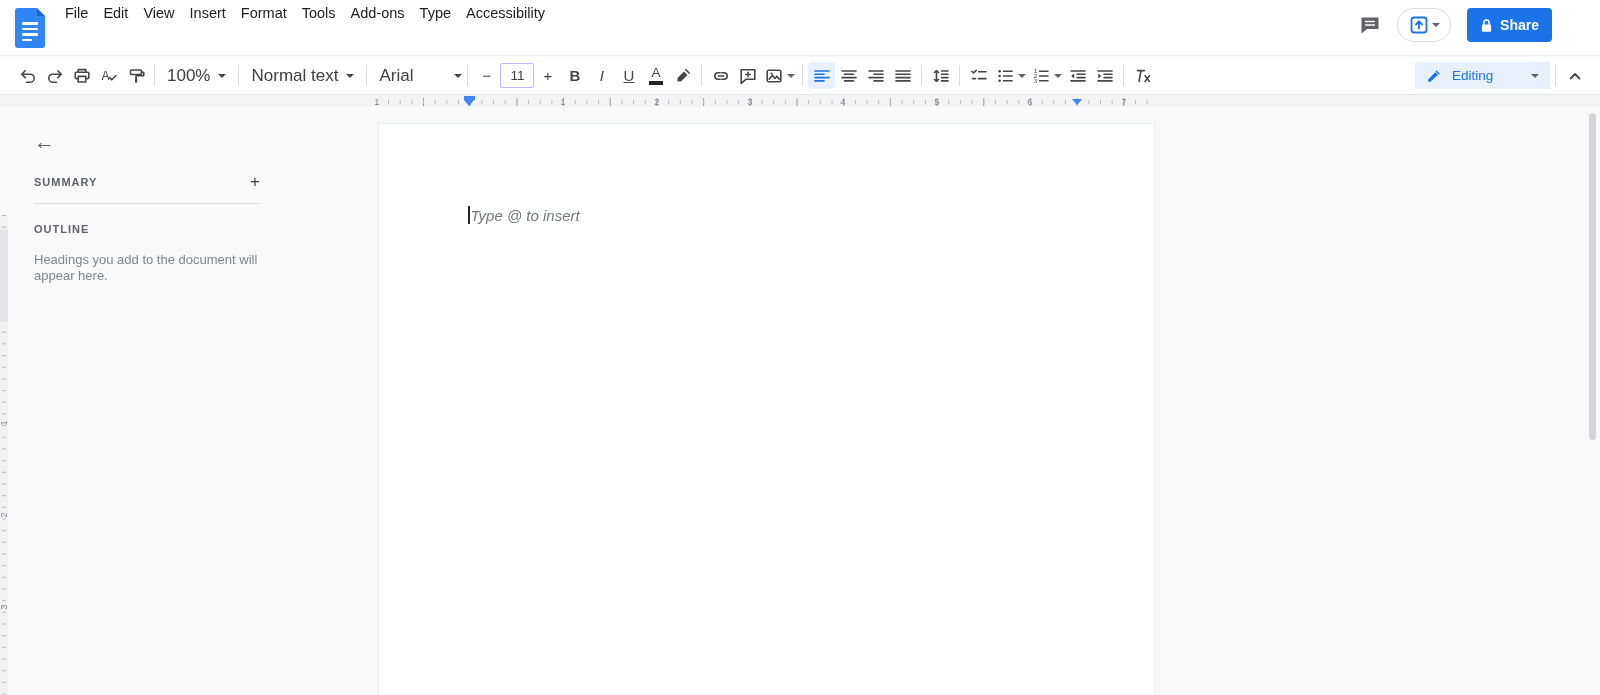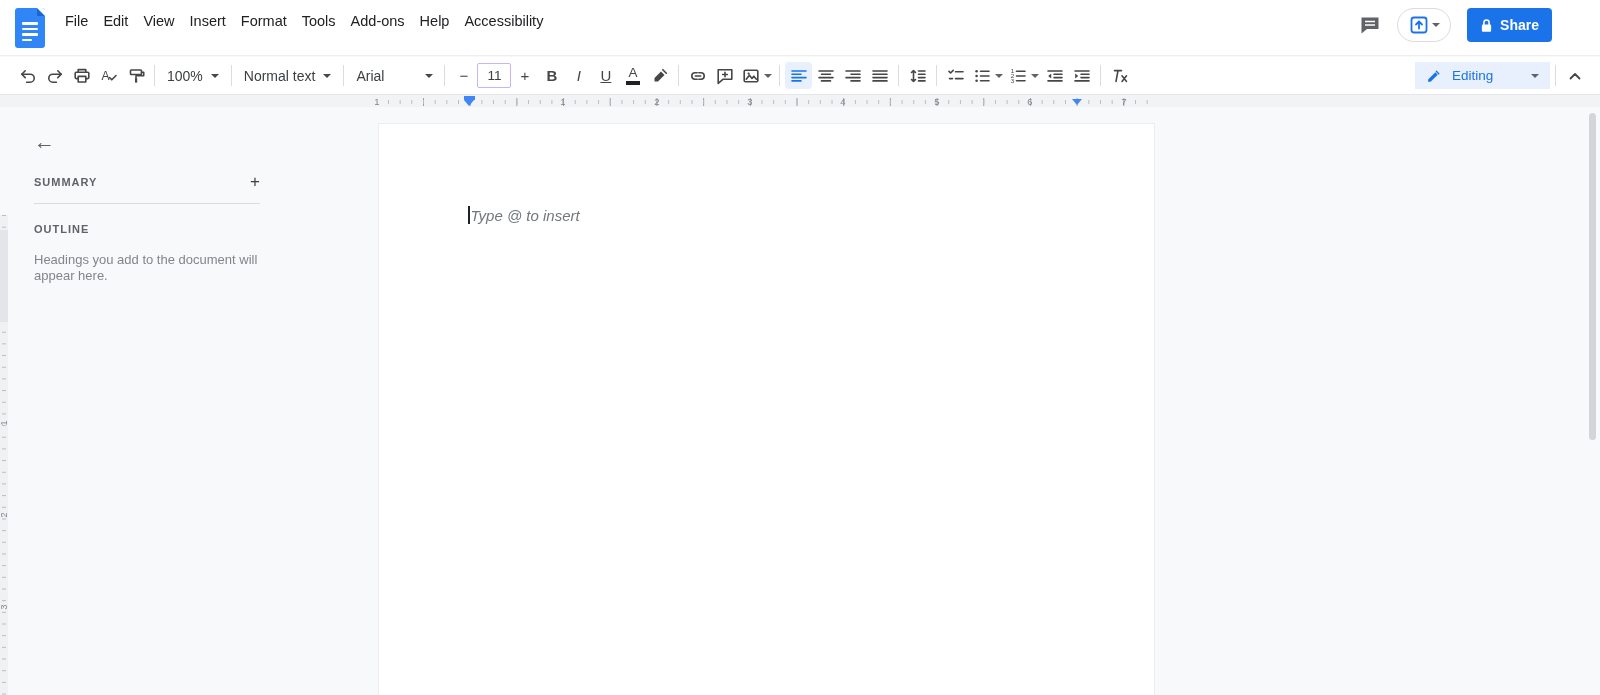--- a/index.html
+++ b/index.html
@@ -12,42 +12,42 @@
   .logo { position:absolute; left:15px; top:8px; width:30px; height:40px; background:#3086f6;
     border-radius:3px; overflow:hidden; }
   .logo .fold { position:absolute; right:0; top:0; width:0; height:0;
     border-left:8px solid #1967d2; border-top:8px solid #fff; }
   .logo .l { position:absolute; left:7px; height:2.6px; background:#fff; border-radius:1px; width:16px; }
   .logo .l1{top:14px} .logo .l2{top:19.5px} .logo .l3{top:25px} .logo .l4{top:30.5px; width:10px}
   .title-wrap { position:absolute; left:65px; top:4px; }
   .title-row { display:flex; align-items:center; gap:14px; height:26px; }
   .doc-title { font-size:18px; color:#202124; }
   .star { font-size:17px; color:#5f6368; cursor:pointer; }
-  .menus { display:flex; gap:15px; height:24px; align-items:flex-end; margin-top:1px; }
+  .menus { display:flex; gap:15px; height:24px; align-items:flex-start; margin-top:1px; }
   .menus span { font-size:14.5px; color:#202124; cursor:pointer; }
   .top-right { position:absolute; right:48px; top:8px; display:flex; align-items:center; gap:16px; }
   .tr-btn { background:none; border:none; cursor:pointer; display:flex; align-items:center; }
   .present-pill { width:54px; height:34px; border:1px solid #dadce0; border-radius:17px; background:#fff;
     display:flex; align-items:center; justify-content:center; gap:2px; cursor:pointer; }
   .share-btn { height:34px; min-width:80px; background:#1a73e8; color:#fff; border:none; border-radius:4px;
     display:flex; align-items:center; gap:7px; padding:0 13px; font-size:14px; font-weight:700; cursor:pointer; }
   .caret { width:0; height:0; border-left:4px solid transparent; border-right:4px solid transparent;
     border-top:4.5px solid #5f6368; display:inline-block; }
 
   
   .toolbar { position:absolute; left:0; top:57px; width:1600px; height:37px; background:#fff;
     display:flex; align-items:center; padding:0 12px 0 14px; }
   .tb { width:27px; height:27px; border:none; background:none; border-radius:4px; display:flex;
     align-items:center; justify-content:center; cursor:pointer; flex:none; }
   .tb svg { fill:none; stroke:#444746; stroke-width:1.6; stroke-linecap:round; stroke-linejoin:round; }
   .tb.active { background:#e8f0fe; }
   .tb.active svg { stroke:#1a73e8; }
   .sep { width:1px; height:21px; background:#dadce0; margin:0 5px; flex:none; }
   .dd { height:27px; border:none; background:none; border-radius:4px; display:flex; align-items:center;
-    gap:8px; padding:0 7px; cursor:pointer; font-size:14px; color:#3c4043; flex:none; }
+    gap:8px; padding:0 7px; cursor:pointer; font-size:17px; color:#3c4043; flex:none; }
   .dd .caret { border-top-color:#444746; }
   .glyph { font-size:15px; color:#444746; }
   .g-bold { font-weight:700; }
   .g-italic { font-style:italic; }
   .g-under { text-decoration:underline; }
   .txtcol { display:flex; flex-direction:column; align-items:center; line-height:1; }
   .txtcol .a { font-size:13.5px; color:#444746; font-weight:500; }
   .txtcol .bar { width:14px; height:3.5px; background:#202124; margin-top:1.5px; }
   .sizebox { width:34px; height:25px; border:1px solid #c4b5fd; border-radius:2px; background:#fff;
     display:flex; align-items:center; justify-content:center; font-size:13.5px; color:#3c4043; cursor:text; }
@@ -112,21 +112,21 @@
   </div>
   <div class="title-wrap">
     <nav class="menus">
       <span>File</span>
       <span>Edit</span>
       <span>View</span>
       <span>Insert</span>
       <span>Format</span>
       <span>Tools</span>
       <span>Add-ons</span>
-      <span>Help</span>
+      <span>Type</span>
       <span>Accessibility</span>
     </nav>
   </div>
   <div class="top-right">
     <button class="tr-btn">
       <svg width="22" height="20" viewBox="0 0 22 20">
         <path d="M2.5 2.5 h17 v11.5 H8 l-5.5 4.5 z" fill="#5f6368" stroke="none"></path>
         <path d="M6 6.5 h10 M6 10 h10" stroke="#fff" stroke-width="1.6" fill="none"></path>
       </svg>
     </button>

